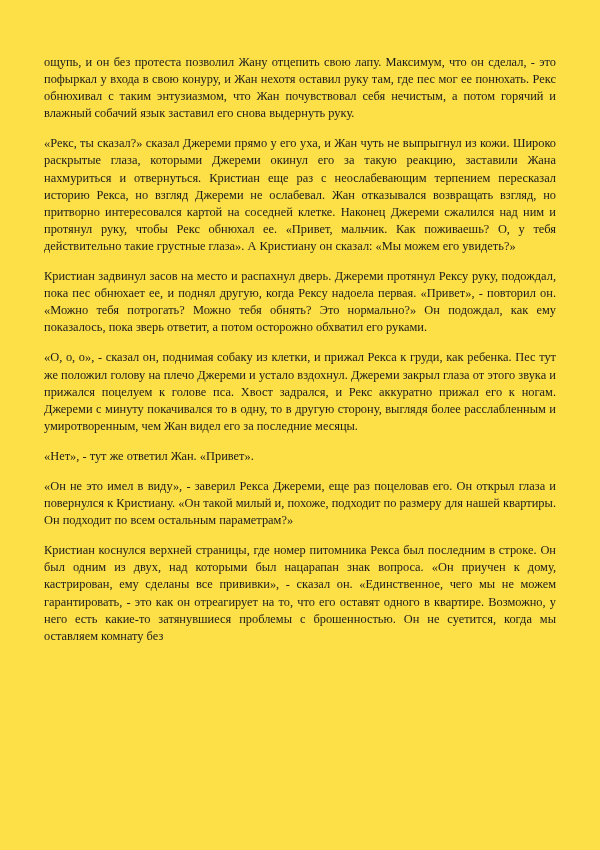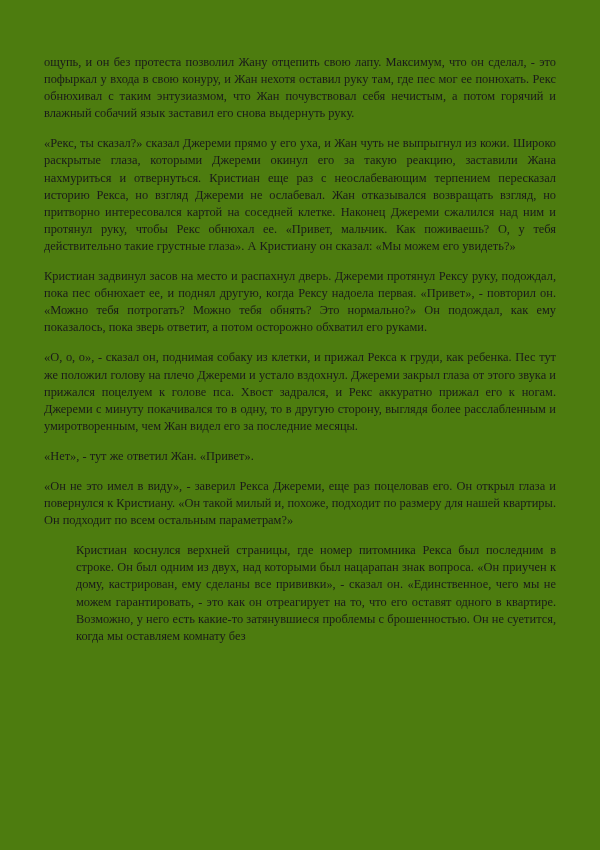--- a/index.html
+++ b/index.html
@@ -12,40 +12,39 @@
     width: 600px;
     height: 850px;
     overflow: hidden;
     font-family: "Liberation Serif", "DejaVu Serif", serif;
     color: #1a1a1a;
   }
   .page {
     box-sizing: border-box;
     width: 600px;
     height: 850px;
-    background: #4d7c0f;
+    background: #fde047;
     padding: 54px 44px 40px 44px;
   }
   .doc-body {
     width: 512px;
   }
   p.para {
     margin: 0 0 13px 0;
     font-size: 12.4px;
     line-height: 17.1px;
     text-align: justify;
     text-justify: inter-word;
     -webkit-hyphens: none;
     hyphens: none;
     word-spacing: 0px;
     color: #1a1a1a;
   }
   p.para:last-child {
     margin-bottom: 0;
-    margin-left: 32px;
   }
   
 </style>
 </head>
 <body>
 
 <div class="page">
   <div class="doc-body">
     <p class="para">ощупь, и он без протеста позволил Жану отцепить свою лапу. Максимум, что он сделал, - это пофыркал у входа в свою конуру, и Жан нехотя оставил руку там, где пес мог ее понюхать. Рекс обнюхивал с таким энтузиазмом, что Жан почувствовал себя нечистым, а потом горячий и влажный собачий язык заставил его снова выдернуть руку.</p>
     <p class="para">«Рекс, ты сказал?» сказал Джереми прямо у его уха, и Жан чуть не выпрыгнул из кожи. Широко раскрытые глаза, которыми Джереми окинул его за такую реакцию, заставили Жана нахмуриться и отвернуться. Кристиан еще раз с неослабевающим терпением пересказал историю Рекса, но взгляд Джереми не ослабевал. Жан отказывался возвращать взгляд, но притворно интересовался картой на соседней клетке. Наконец Джереми сжалился над ним и протянул руку, чтобы Рекс обнюхал ее. «Привет, мальчик. Как поживаешь? О, у тебя действительно такие грустные глаза». А Кристиану он сказал: «Мы можем его увидеть?»</p>

